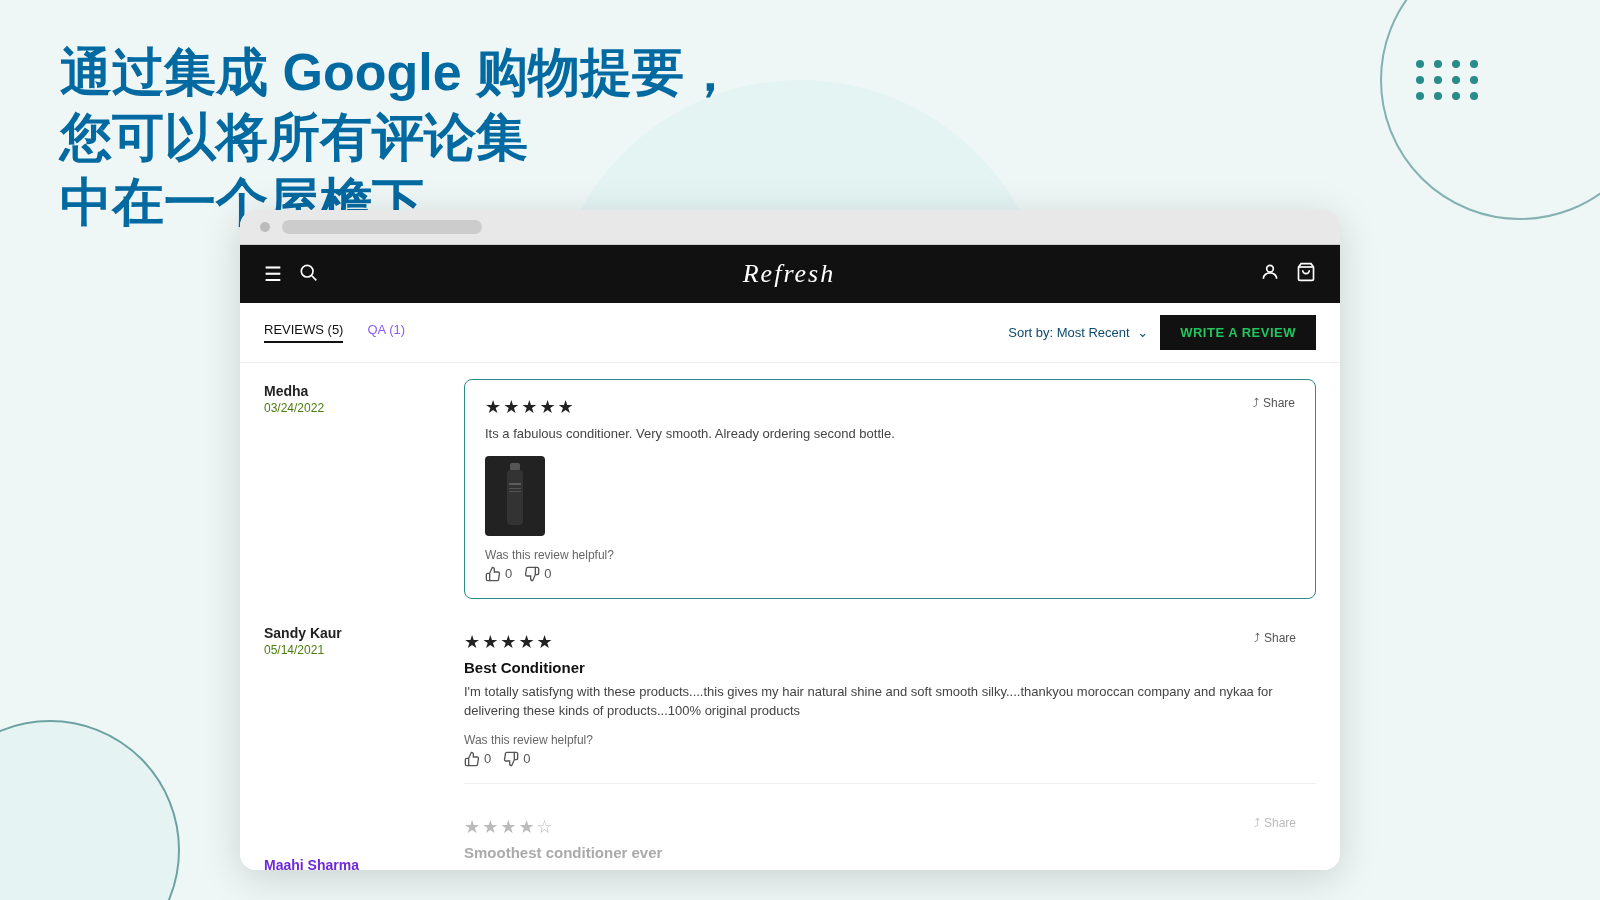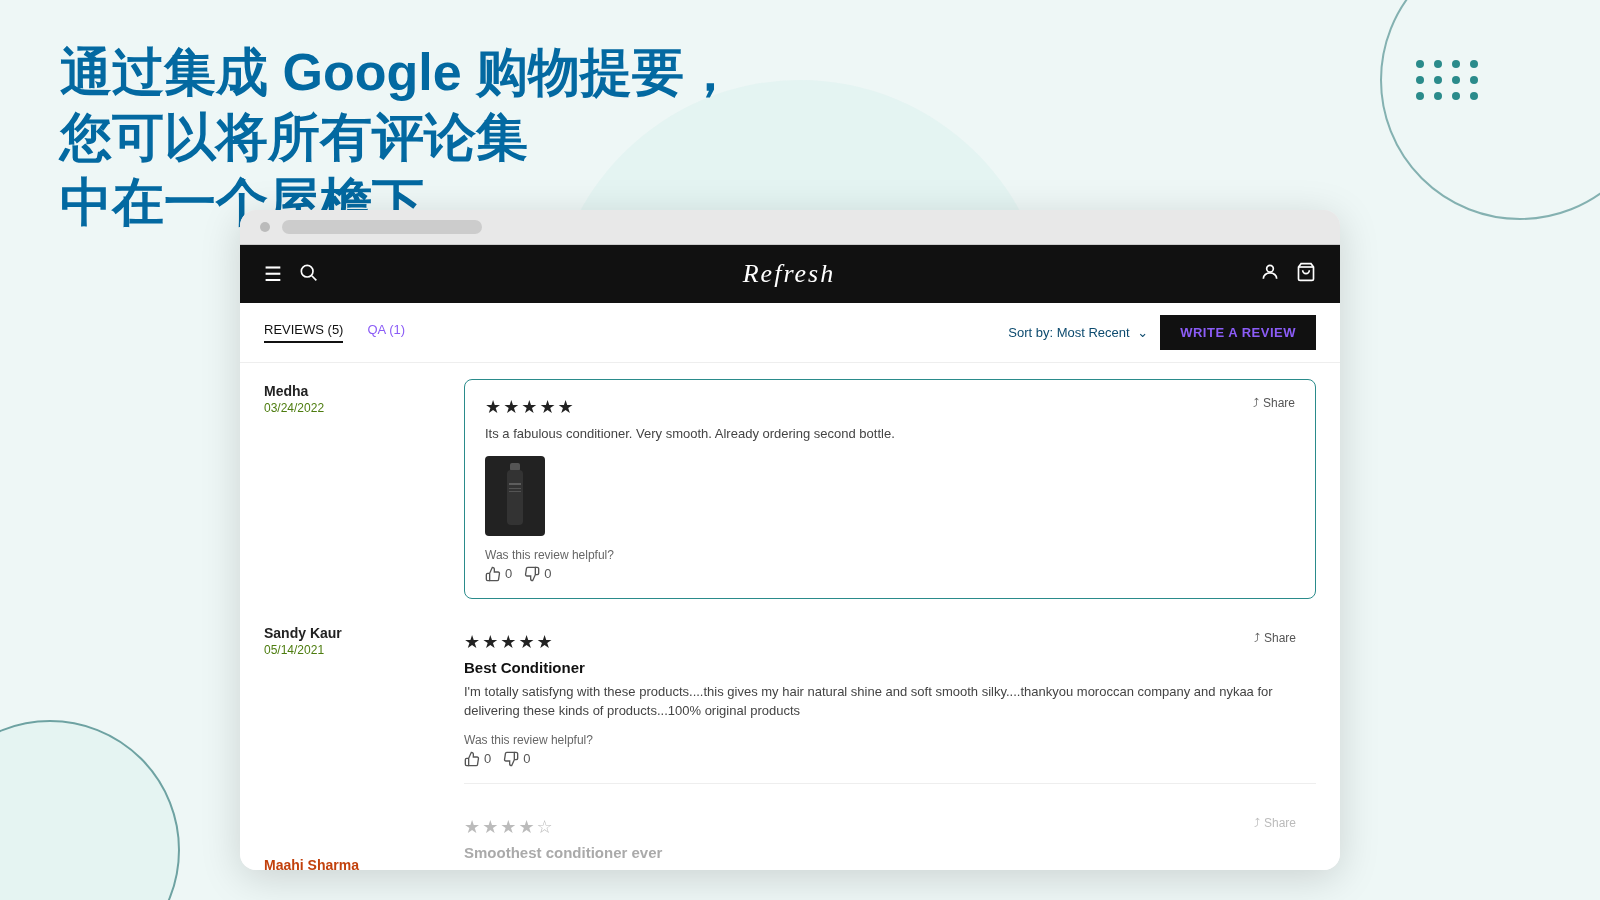--- a/index.html
+++ b/index.html
@@ -188,21 +188,21 @@
       gap: 12px;
     }
 
     .sort-label {
       font-size: 13px;
       color: #0c4a6e;
     }
 
     .write-review-btn {
       background: #111;
-      color: #8b5cf6;
+      color: #22c55e;
       border: none;
       padding: 10px 20px;
       font-size: 13px;
       font-weight: bold;
       letter-spacing: 0.5px;
       cursor: pointer;
     }
 
     
     .reviews-list {
@@ -230,21 +230,21 @@
       color: #222;
     }
 
     .reviewer-date {
       font-size: 12px;
       color: #4d7c0f;
       margin-top: 2px;
     }
 
     .reviewer-name.faded {
-      color: #c2410c;
+      color: #6d28d9;
     }
 
     
     .reviews-col {
       flex: 1;
       padding: 16px 24px;
       overflow: hidden;
     }
 
     .review-card {

